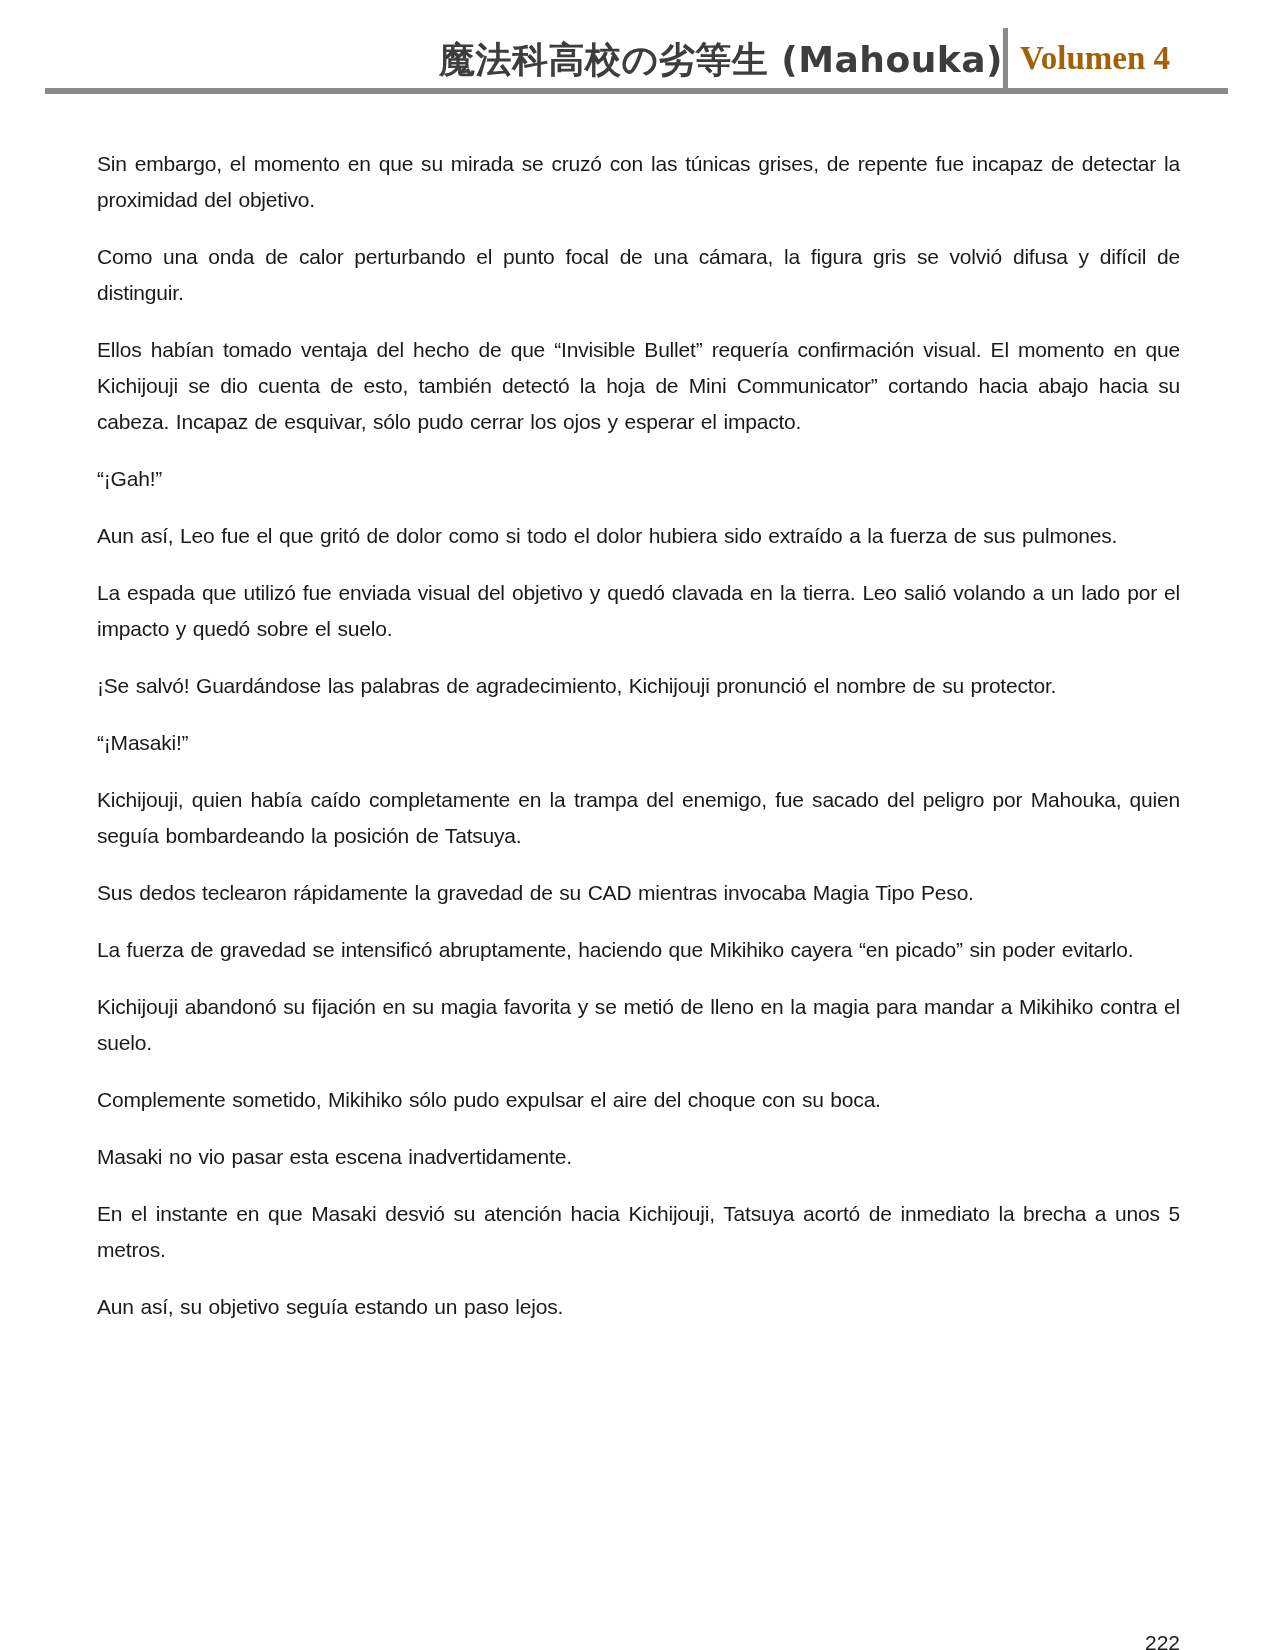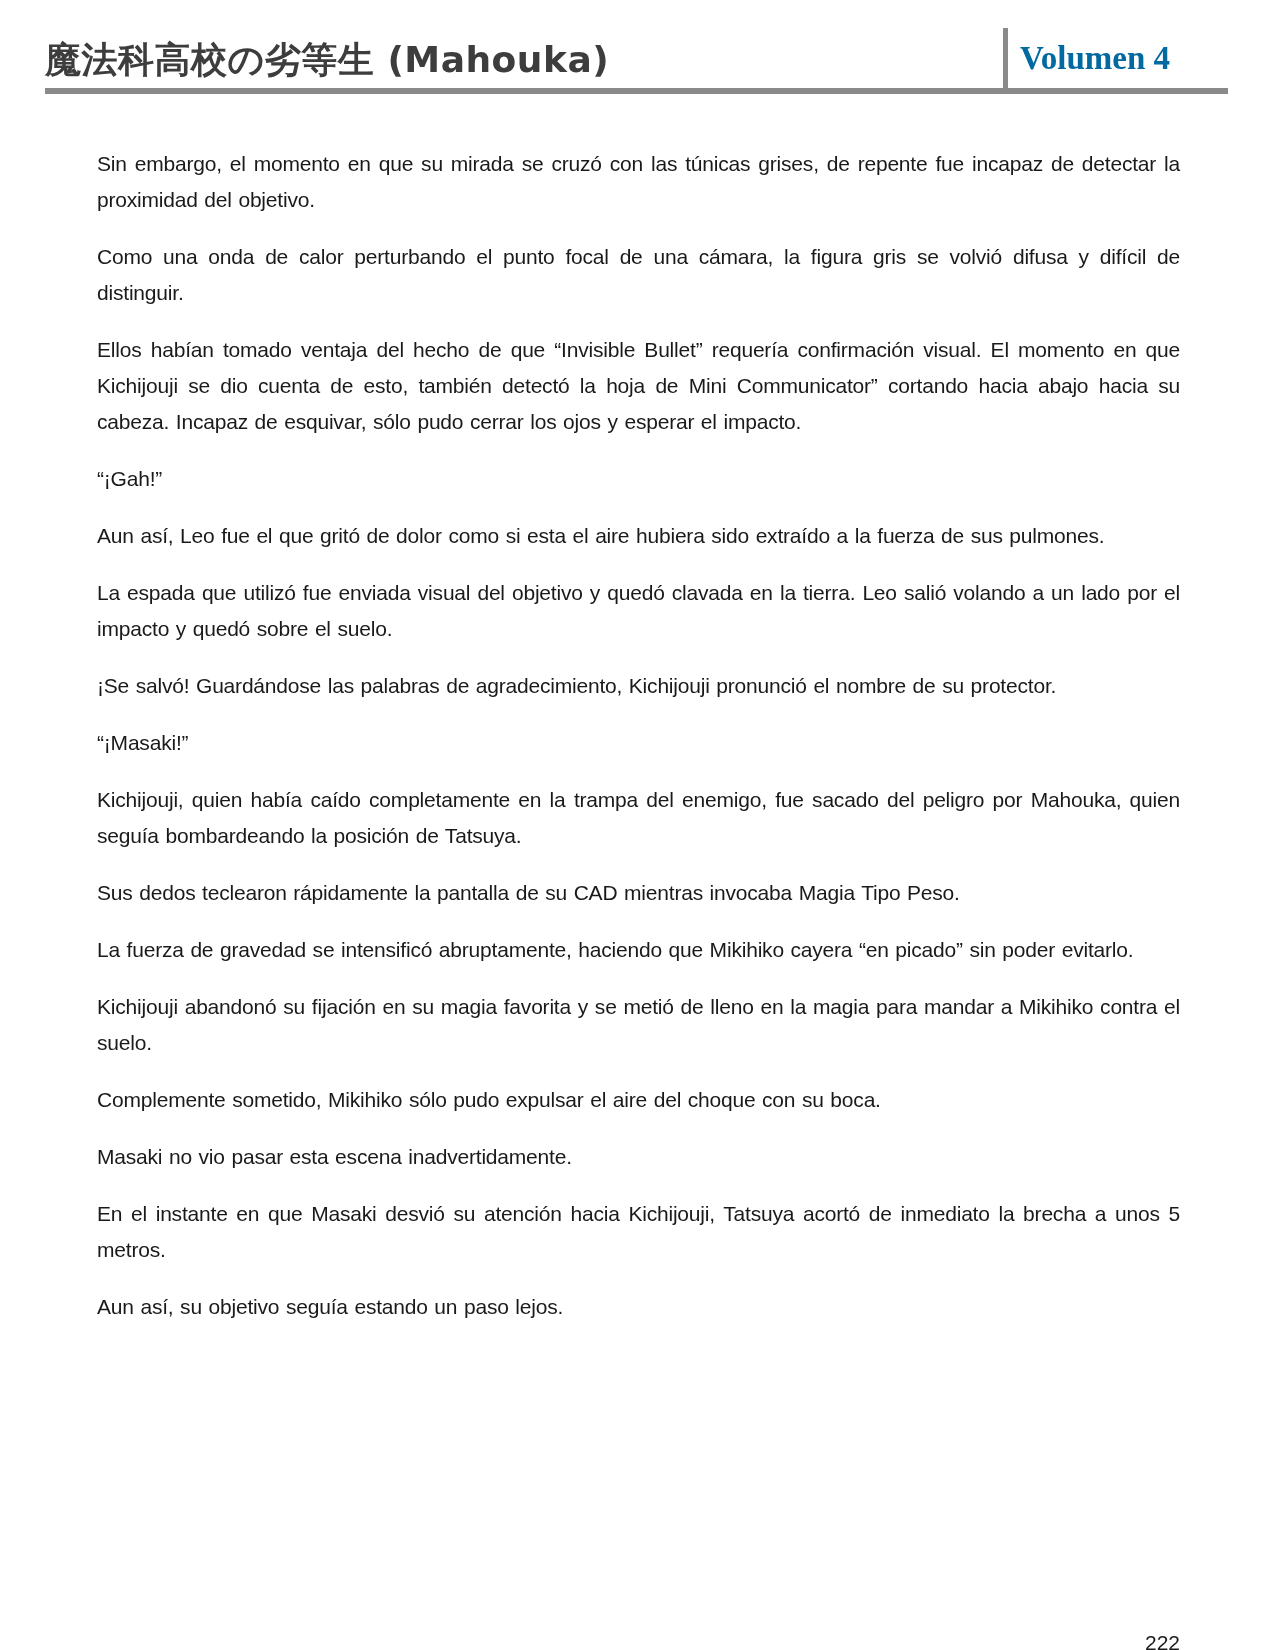--- a/index.html
+++ b/index.html
@@ -15,21 +15,21 @@
     overflow: hidden;
     font-family: "Liberation Sans", sans-serif;
   }
 
   
   .header-title {
     position: absolute;
     left: 45px;
     top: 36px;
     width: 958px;            
-    text-align: left;
+    text-align: right;
     font-family: "DejaVu Sans", sans-serif;
     font-weight: bold;
     font-size: 36px;
     line-height: 48px;
     color: #3d3d3d;
     letter-spacing: 0.5px;
     white-space: nowrap;
   }
   .header-vdivider {
     position: absolute;
@@ -40,21 +40,21 @@
     background: #8a8a8a;
   }
   .header-volume {
     position: absolute;
     left: 1020px;
     top: 38px;
     font-family: "Liberation Serif", serif;
     font-weight: bold;
     font-size: 33px;
     line-height: 40px;
-    color: #0369a1;
+    color: #a16207;
     white-space: nowrap;
   }
   .header-rule {
     position: absolute;
     left: 45px;
     top: 88px;
     width: 1183px;
     height: 6px;
     background: #8a8a8a;
   }
@@ -97,26 +97,26 @@
 
   <div class="header-volume">Volumen 4</div>
 
   <div class="header-rule"></div>
 
   <div class="page-body">
     <p>Sin embargo, el momento en que su mirada se cruzó con las túnicas grises, de repente fue incapaz de detectar la proximidad del objetivo.</p>
     <p>Como una onda de calor perturbando el punto focal de una cámara, la figura gris se volvió difusa y difícil de distinguir.</p>
     <p>Ellos habían tomado ventaja del hecho de que “Invisible Bullet” requería confirmación visual. El momento en que Kichijouji se dio cuenta de esto, también detectó la hoja de Mini Communicator” cortando hacia abajo hacia su cabeza. Incapaz de esquivar, sólo pudo cerrar los ojos y esperar el impacto.</p>
     <p>“¡Gah!”</p>
-    <p>Aun así, Leo fue el que gritó de dolor como si esta el aire hubiera sido extraído a la fuerza de sus pulmones.</p>
+    <p>Aun así, Leo fue el que gritó de dolor como si todo el dolor hubiera sido extraído a la fuerza de sus pulmones.</p>
     <p>La espada que utilizó fue enviada visual del objetivo y quedó clavada en la tierra. Leo salió volando a un lado por el impacto y quedó sobre el suelo.</p>
     <p>¡Se salvó! Guardándose las palabras de agradecimiento, Kichijouji pronunció el nombre de su protector.</p>
     <p>“¡Masaki!”</p>
     <p>Kichijouji, quien había caído completamente en la trampa del enemigo, fue sacado del peligro por Mahouka, quien seguía bombardeando la posición de Tatsuya.</p>
-    <p>Sus dedos teclearon rápidamente la pantalla de su CAD mientras invocaba Magia Tipo Peso.</p>
+    <p>Sus dedos teclearon rápidamente la gravedad de su CAD mientras invocaba Magia Tipo Peso.</p>
     <p>La fuerza de gravedad se intensificó abruptamente, haciendo que Mikihiko cayera “en picado” sin poder evitarlo.</p>
     <p>Kichijouji abandonó su fijación en su magia favorita y se metió de lleno en la magia para mandar a Mikihiko contra el suelo.</p>
     <p>Complemente sometido, Mikihiko sólo pudo expulsar el aire del choque con su boca.</p>
     <p>Masaki no vio pasar esta escena inadvertidamente.</p>
     <p>En el instante en que Masaki desvió su atención hacia Kichijouji, Tatsuya acortó de inmediato la brecha a unos 5 metros.</p>
     <p>Aun así, su objetivo seguía estando un paso lejos.</p>
   </div>
 
   <div class="page-number">222</div>
 

